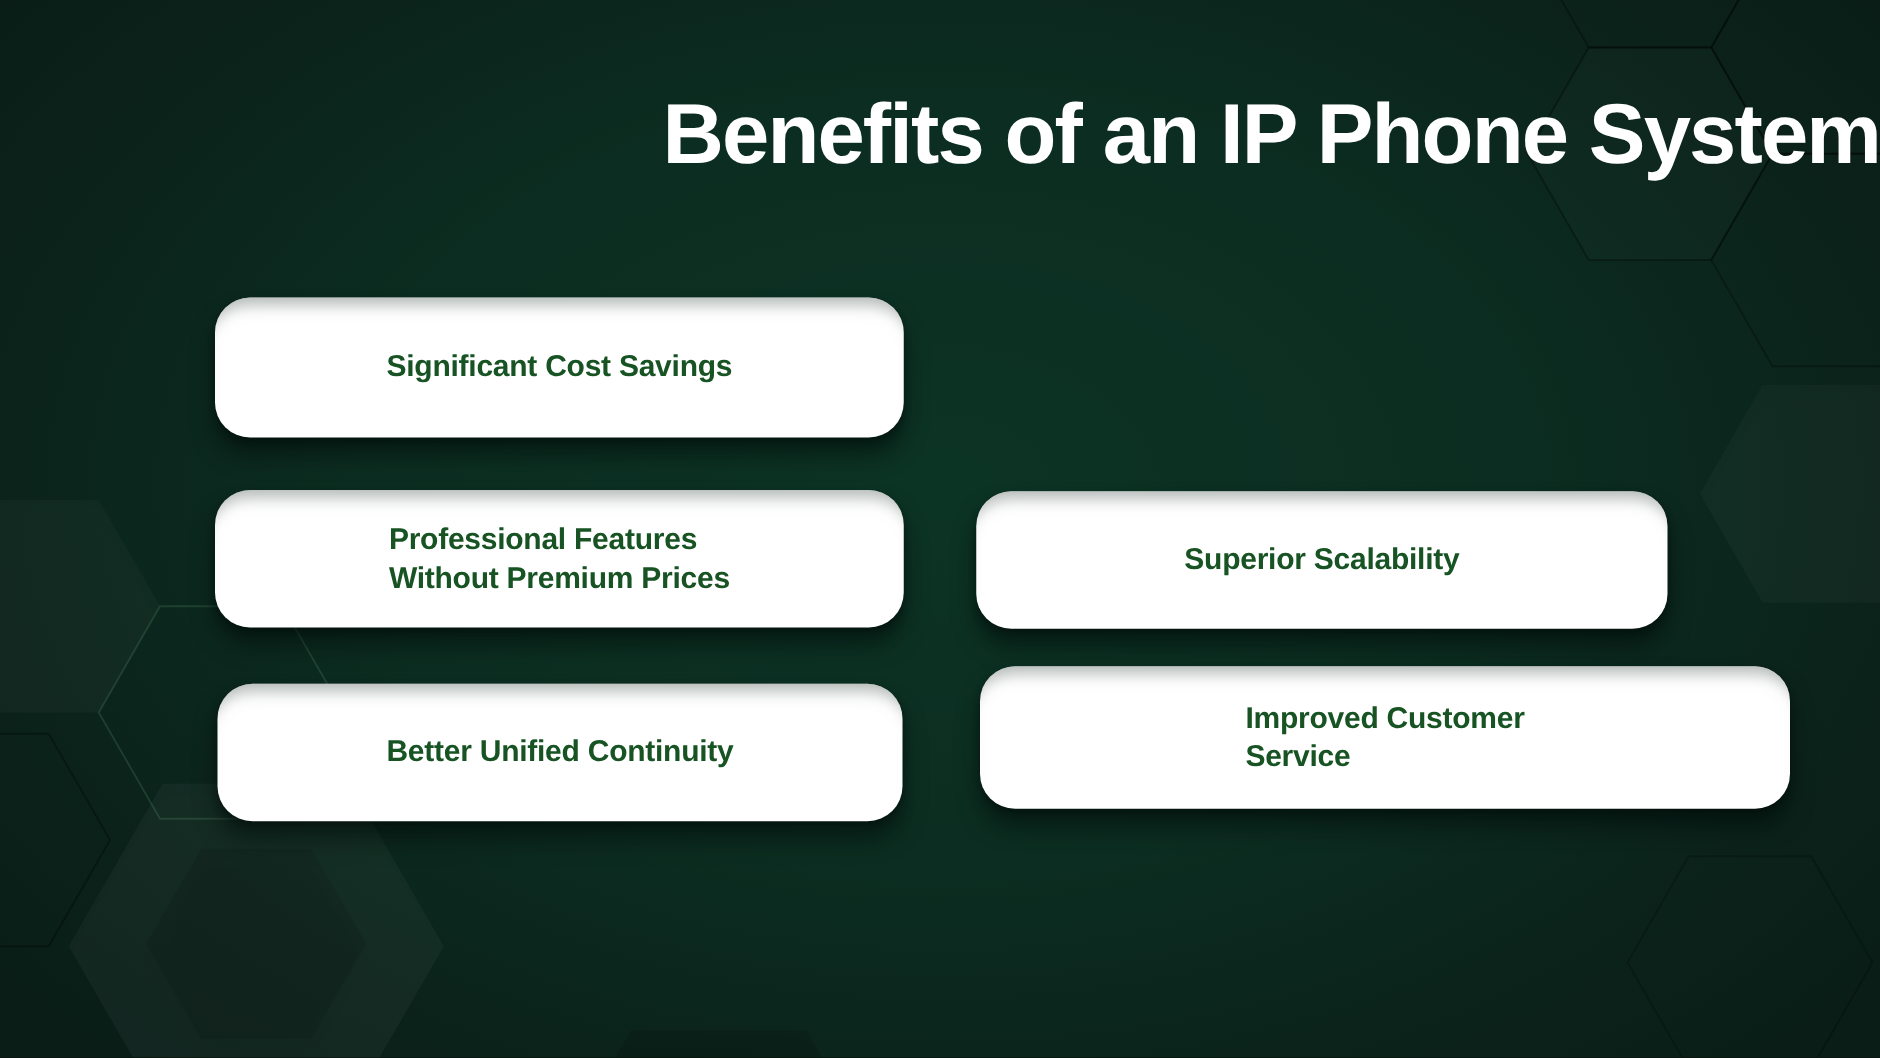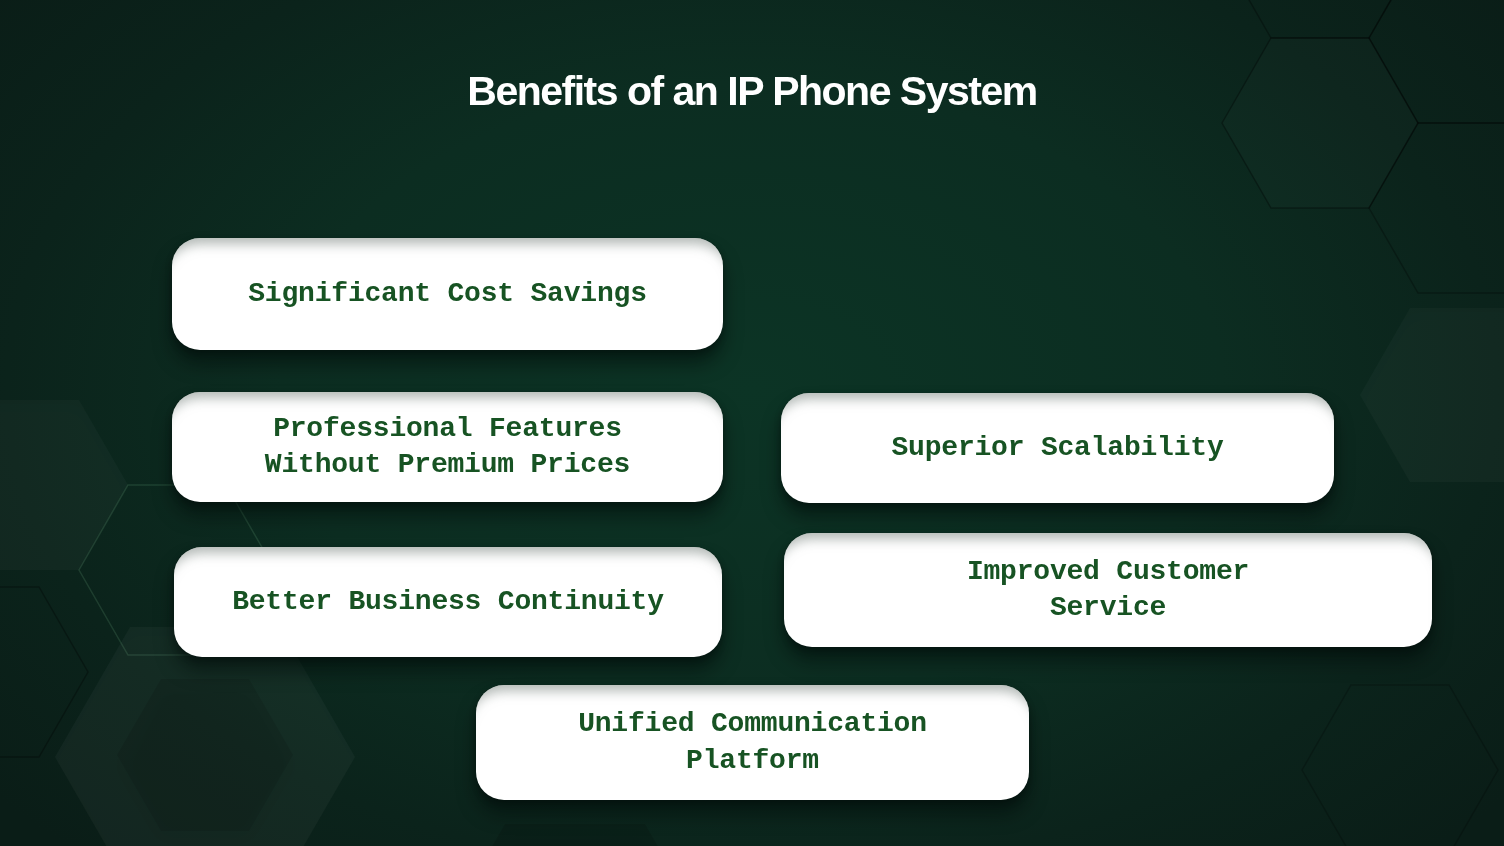--- a/index.html
+++ b/index.html
@@ -11,46 +11,44 @@
     background:
       radial-gradient(ellipse 980px 640px at 50% 46%, #0c3425 0%, #0c2d21 48%, #0b231b 76%, #0a1d17 100%);
   }
   .hex-layer{
     position:absolute;left:0;top:0;width:1504px;height:846px;
     display:block;pointer-events:none;
   }
   .page-title{
     position:absolute;left:0;right:0;top:68px;
     margin:0;
-    text-align:center;
+    text-align:right;
     color:#ffffff;
-    font-size:41px;
+    font-size:68px;
     font-weight:800;
     letter-spacing:-1.5px;
     white-space:nowrap;
   }
   .card{
     position:absolute;
     background:#ffffff;
     border-radius:28px;
     display:flex;align-items:center;justify-content:center;
     box-shadow:
       0 14px 18px rgba(2,10,8,0.50),
       0 3px 6px rgba(2,10,8,0.35),
       inset 0 16px 12px -10px rgba(128,138,133,0.60);
   }
   .card-label{
     color:#175323;
-    font-size:28px;
+    font-size:24px;
     font-weight:700;
     letter-spacing:-0.2px;
     line-height:1.3;
-    text-align:center;
     white-space:pre-line;
-    font-family:Liberation Mono, monospace;
   }
   .c1{left:172px;top:238px;width:551px;height:112px}
   .c2{left:781px;top:238px;width:553px;height:112px}
   .c3{left:172px;top:392px;width:551px;height:110px}
   .c4{left:781px;top:393px;width:553px;height:110px}
   .c5{left:174px;top:547px;width:548px;height:110px}
   .c6{left:784px;top:533px;width:648px;height:114px}
   .c7{left:476px;top:685px;width:553px;height:115px}
 </style>
 </head>
@@ -96,26 +94,22 @@
   <div class="card c4">
     <span class="card-label">Superior Scalability</span>
   </div>
 
   <div class="card c3">
     <span class="card-label">Professional Features
 Without Premium Prices</span>
   </div>
 
   <div class="card c5">
-    <span class="card-label">Better Business Continuity</span>
+    <span class="card-label">Better Unified Continuity</span>
   </div>
 
   <div class="card c6">
     <span class="card-label">Improved Customer
 Service</span>
   </div>
 
-  <div class="card c7">
-    <span class="card-label">Unified Communication
-Platform</span>
-  </div>
 
 </div>
 
 </body></html>

